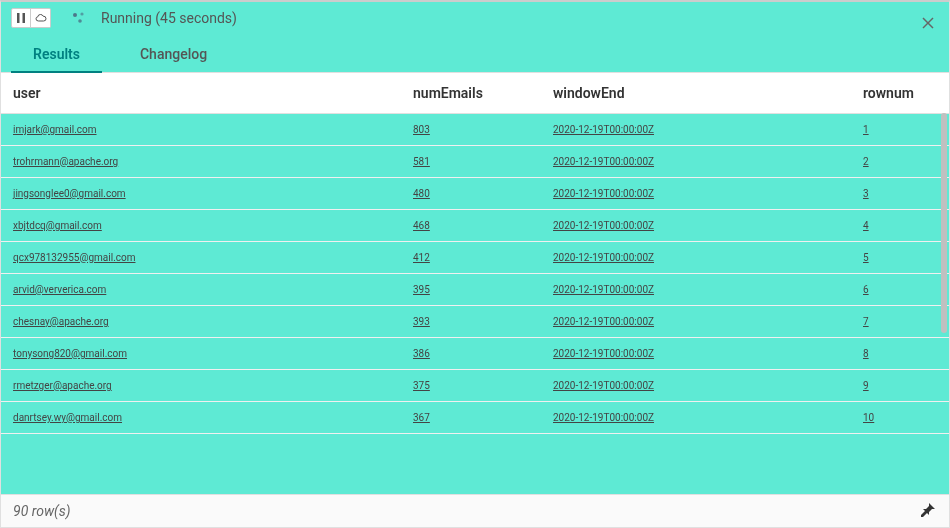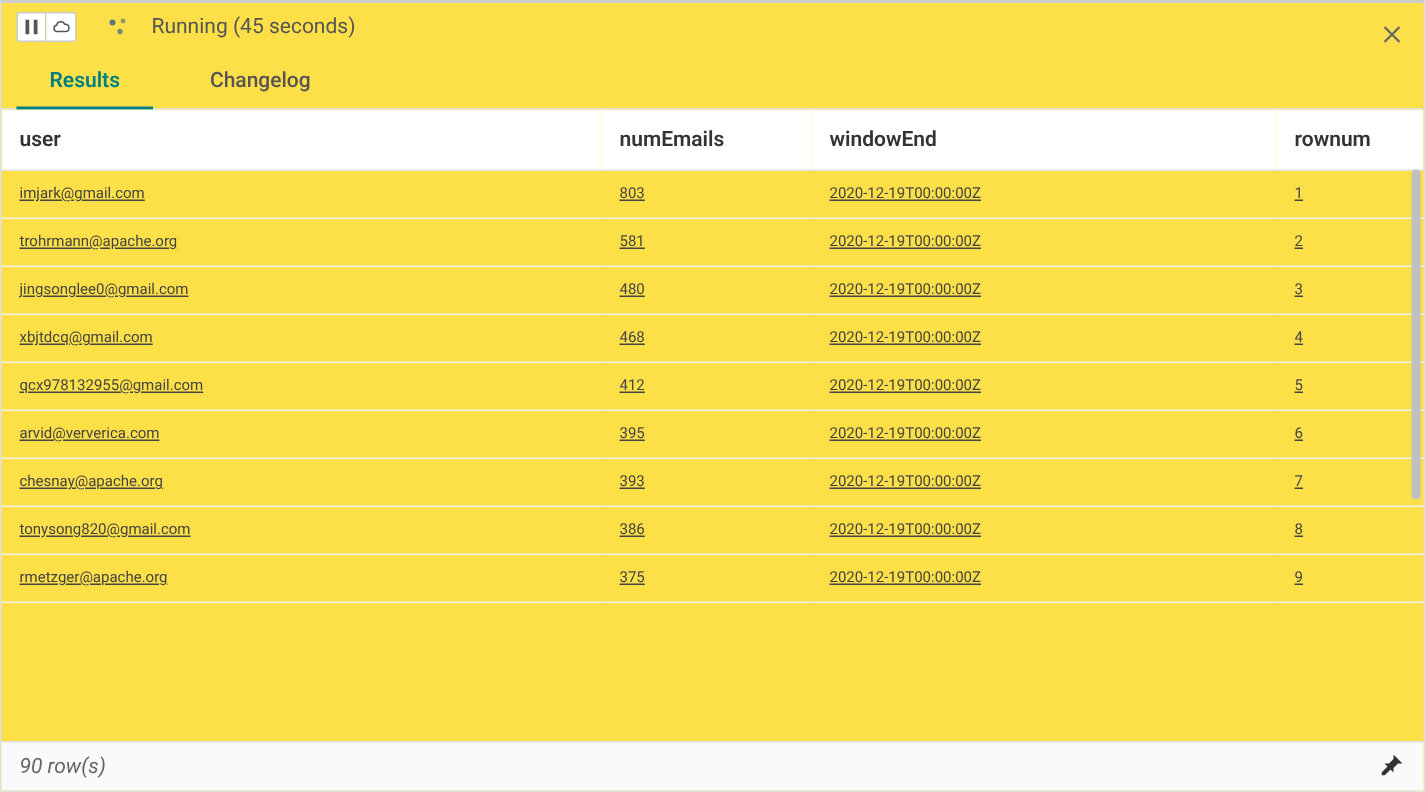--- a/index.html
+++ b/index.html
@@ -8,21 +8,21 @@
     font-family: -apple-system, BlinkMacSystemFont, "Segoe UI", Roboto, "Helvetica Neue", Arial, sans-serif;
     font-size: 14px;
     color: #333;
     background: #fff;
   }
   .panel {
     width: 950px;
     height: 528px;
     border: 1px solid #e0e0e0;
     border-top: 2px solid #ccc;
-    background: #fde047;
+    background: #5eead4;
     display: flex;
     flex-direction: column;
     position: relative;
   }
   .toolbar {
     display: flex;
     align-items: center;
     padding: 6px 10px 2px 10px;
     gap: 4px;
   }
@@ -264,20 +264,26 @@
             <td>386</td>
             <td>2020-12-19T00:00:00Z</td>
             <td>8</td>
           </tr>
           <tr>
             <td>rmetzger@apache.org</td>
             <td>375</td>
             <td>2020-12-19T00:00:00Z</td>
             <td>9</td>
           </tr>
+          <tr>
+            <td>danrtsey.wy@gmail.com</td>
+            <td>367</td>
+            <td>2020-12-19T00:00:00Z</td>
+            <td>10</td>
+          </tr>
         </tbody>
     </table>
     <div class="scrollbar-track">
       <div class="scrollbar-thumb"></div>
     </div>
   </div>
 
   <div class="footer">
     <span>90 row(s)</span>
     <span class="pin-icon">

